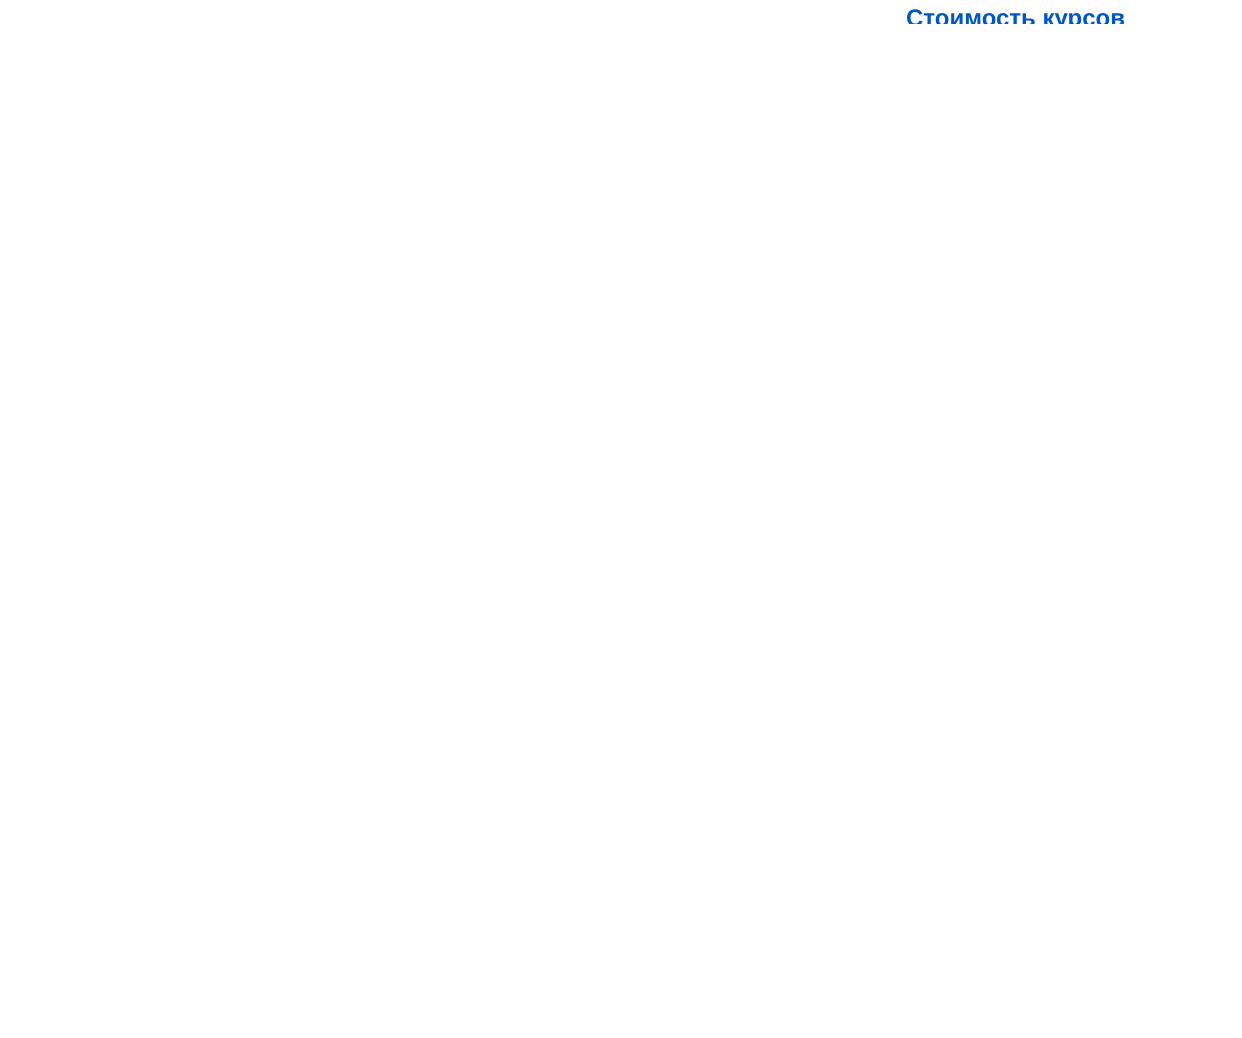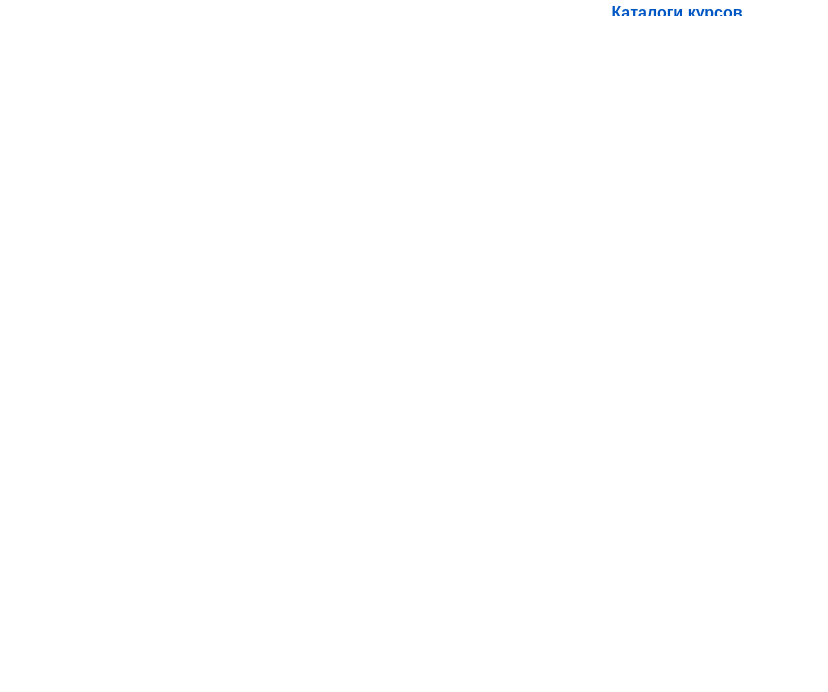--- a/index.html
+++ b/index.html
@@ -234,21 +234,21 @@
           <td>243</td>
           <td>09.05.2021</td>
           <td>INTRO</td>
           <td>4</td>
         </tr>
       </tbody>
   </table>
 </div>
 
 <div id="price-title" class="title">
-  <span>Каталоги курсов</span><br>
+  <span>Стоимость курсов</span><br>
   <span>(файл price.csv)</span>
 </div>
 <div id="price-panel" class="panel">
   <table class="data">
     <thead>
         <tr>
       <th>course</th>
       <th>price</th>
     </tr>
       </thead>

